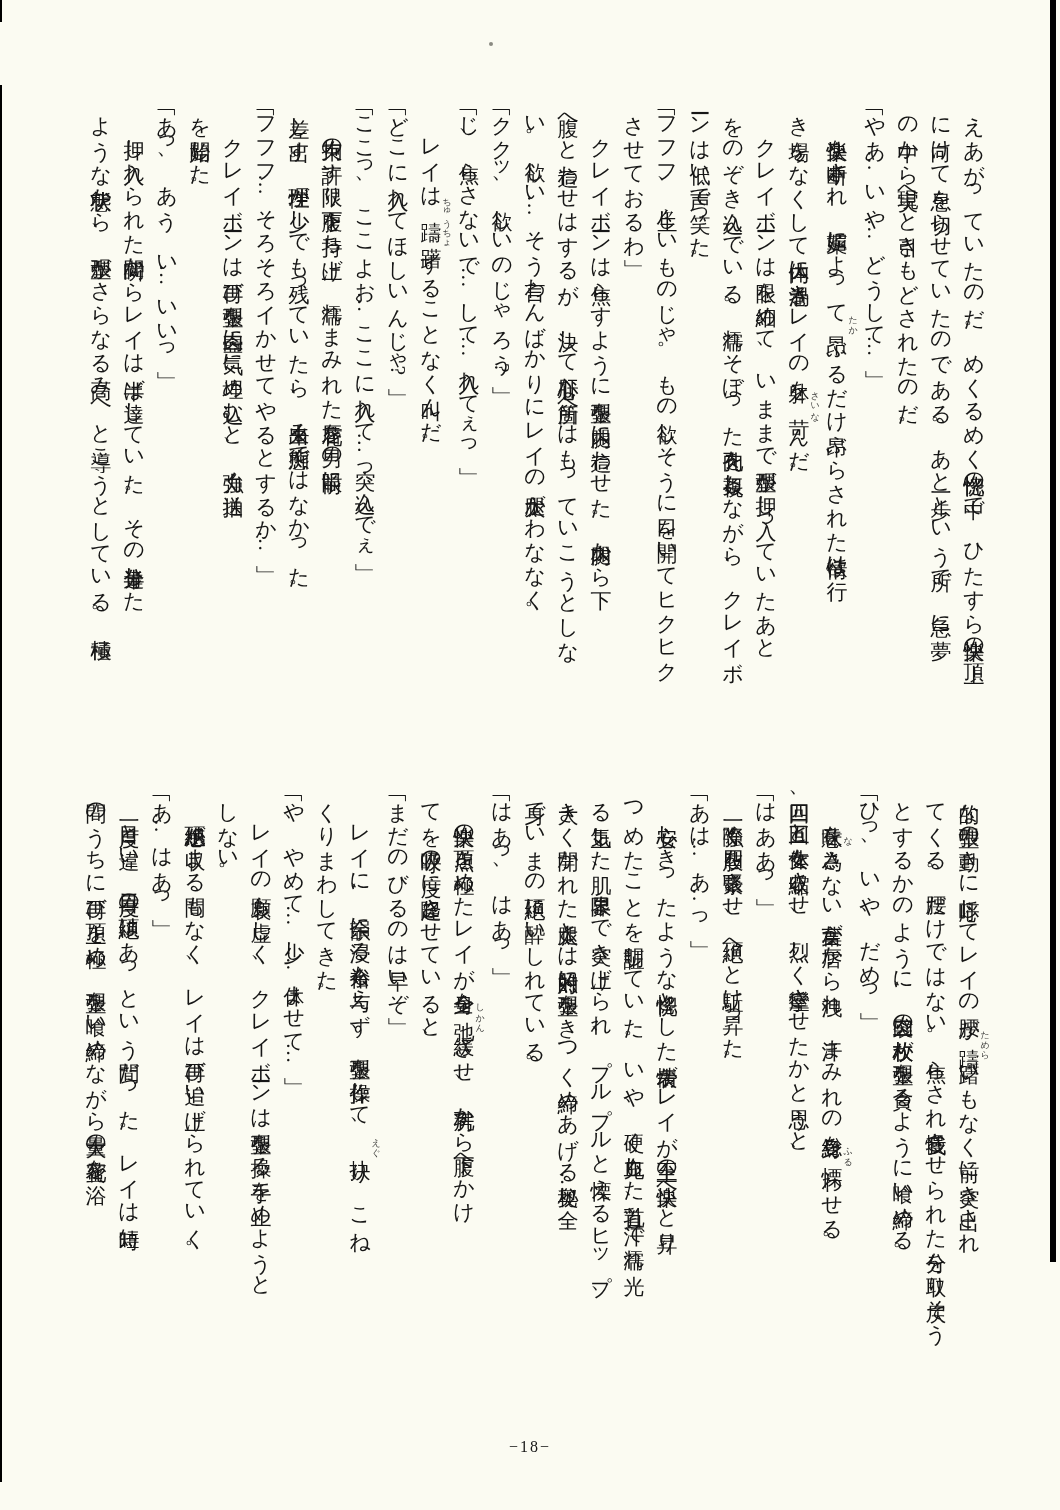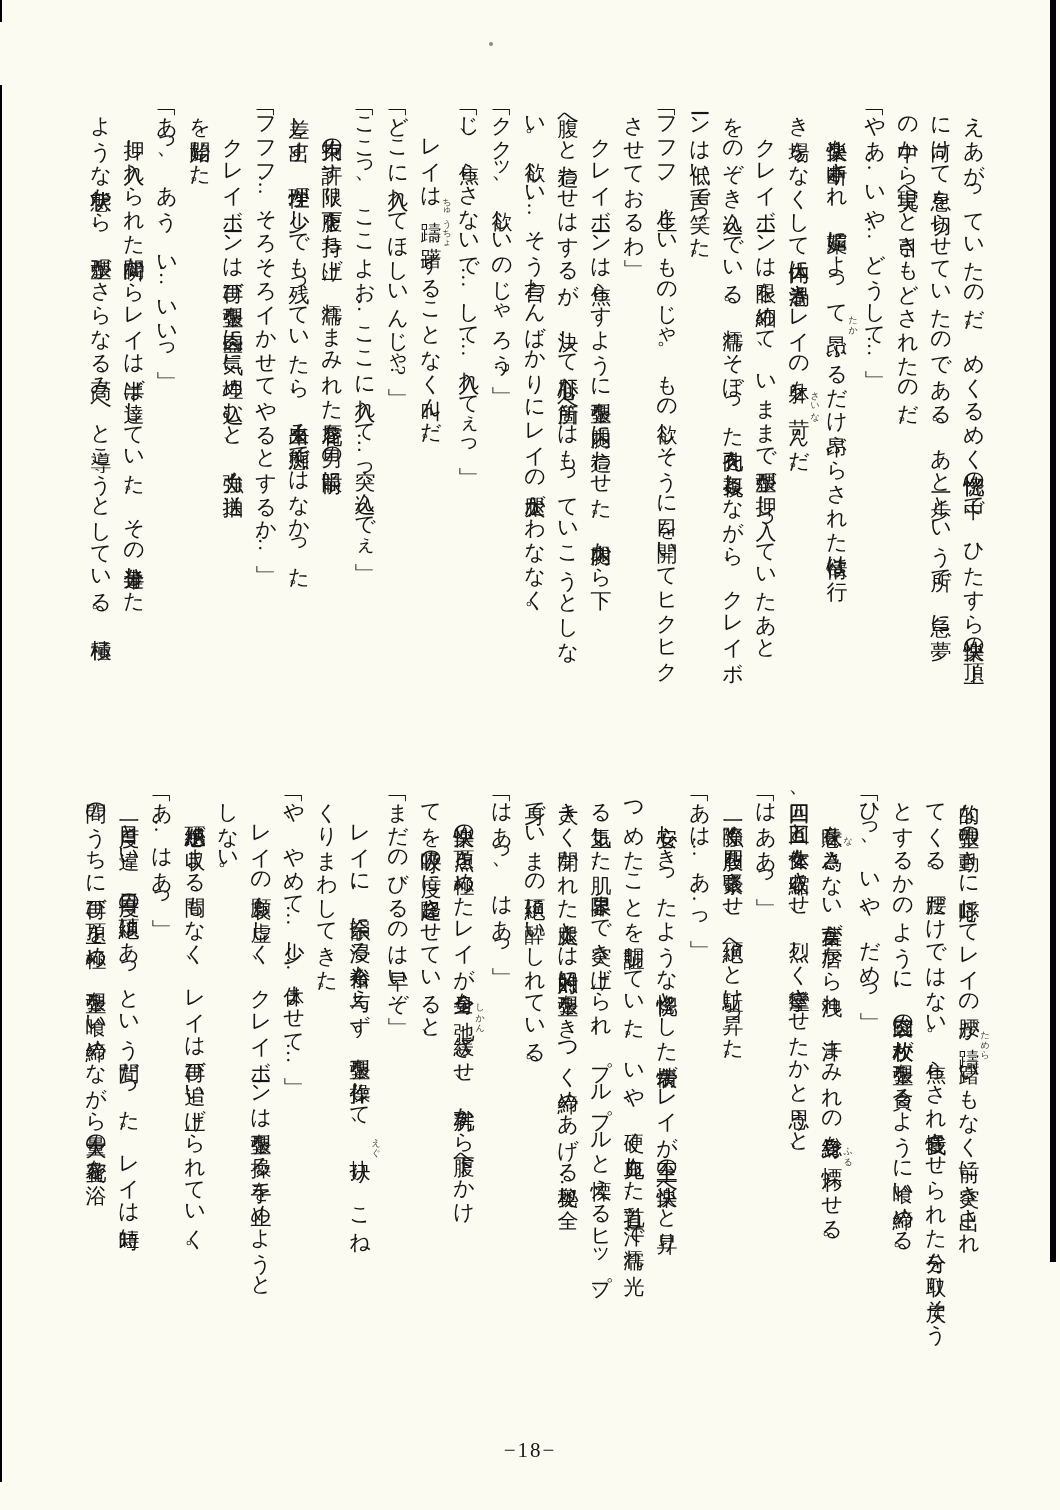--- a/index.html
+++ b/index.html
@@ -23,21 +23,21 @@
   .text-block-top{top:102px;}
   .text-block-bottom{top:788px;}
   .text-block p{margin:0;padding:0;}
   .text-block p.indent{text-indent:22px;}
   ruby rt{font-size:9px;letter-spacing:0;opacity:.85;}
   .page-number{
     position:absolute;
     top:1438px;left:0;
     width:1060px;
     text-align:center;
-    font-size:21px;
+    font-size:16px;
     letter-spacing:2px;
   }
   .scan-edge-left{
     position:absolute;left:0;top:0;
     width:2px;height:1482px;
     background:linear-gradient(#000 0 22px,transparent 22px 85px,#000 85px 100%);
   }
   .scan-edge-right{
     position:absolute;left:1050px;top:0;
     width:6px;height:1262px;

